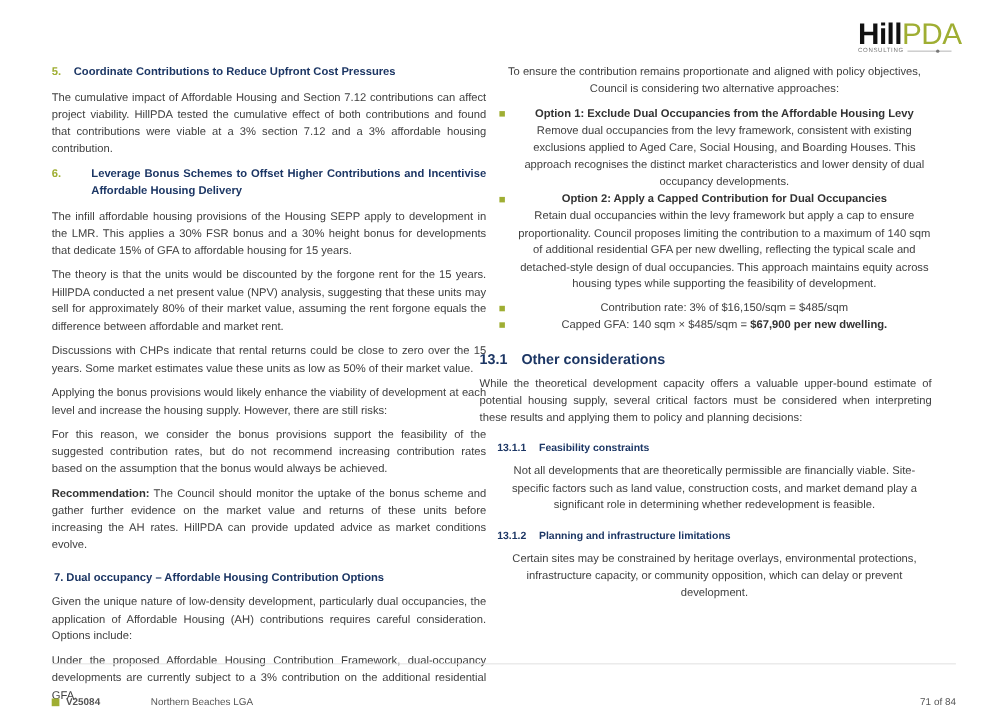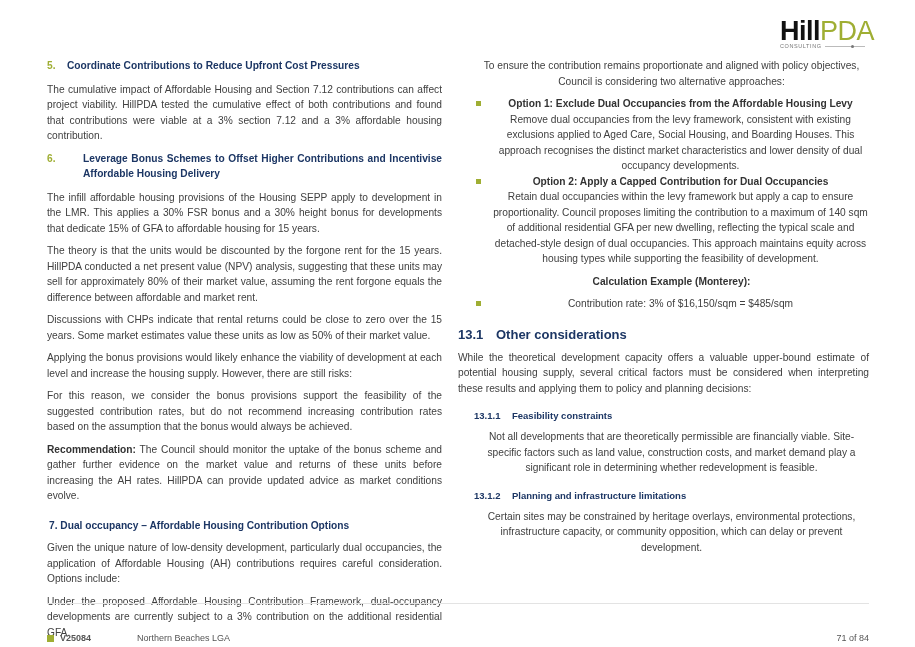--- a/index.html
+++ b/index.html
@@ -8,21 +8,21 @@
   .logo { position:absolute; left:780px; top:18px; width:92px; height:34px;text-align:center; }
   .logo-main { font-family:"Liberation Sans", sans-serif; font-size:27px; line-height:27px; letter-spacing:-0.5px; white-space:nowrap; }
   .logo-hill { color:#111111; font-weight:bold; }
   .logo-pda { color:#9fae33; }
   .logo-sub { font-size:5.5px; color:#777; letter-spacing:0.6px; margin-top:-2px; white-space:nowrap; display:flex; align-items:center; gap:3px; }
   .logo-line { display:inline-block; width:40px; height:1px; background:#bbb; position:relative; }
   .logo-dot { position:absolute; left:26px; top:-1px; width:3px; height:3px; background:#777; border-radius:50%; }
 
   .col { position:absolute; top:58px; font-size:10.2px; line-height:15.5px; color:#404040; }
   .col-left { left:47px; width:395px; }
-  .col-right { left:458px; width:411px; }
+  .col-right { left:436px; width:411px; }
 
   p { margin:0 0 7px 0; text-align:justify; }
   .h-num { display:flex; font-weight:bold; color:#1c3664; font-size:10.2px; line-height:15.5px; margin:0 0 8px 0; }
   .h-num .n { color:#9fae33; width:20px; flex:none; }
   .h-num.wide .n { width:36px; }
   .h-num .t { text-align:justify; }
   .h-plain { font-weight:bold; color:#1c3664; margin:14px 0 7px 2px; }
   .bold { font-weight:bold; color:#333; }
 
   .bullets { list-style:none; margin:0 0 6px 0; padding:0; }
@@ -87,25 +87,28 @@
       <span class="sq"></span>
       <span class="ttl">Option 1: Exclude Dual Occupancies from the Affordable Housing Levy</span>
       <span class="body">Remove dual occupancies from the levy framework, consistent with existing exclusions applied to Aged Care, Social Housing, and Boarding Houses. This approach recognises the distinct market characteristics and lower density of dual occupancy developments.</span>
     </li>
     <li>
       <span class="sq"></span>
       <span class="ttl">Option 2: Apply a Capped Contribution for Dual Occupancies</span>
       <span class="body">Retain dual occupancies within the levy framework but apply a cap to ensure proportionality. Council proposes limiting the contribution to a maximum of 140 sqm of additional residential GFA per new dwelling, reflecting the typical scale and detached-style design of dual occupancies. This approach maintains equity across housing types while supporting the feasibility of development.</span>
     </li>
   </ul>
-  <div class="sub-head indent">Calculation Example (Monterey):</div>
   <ul class="bullets indent">
     <li>
       <span class="sq"></span>
       <span>Contribution rate: 3% of $16,150/sqm = $485/sqm</span>
+    </li>
+    <li>
+      <span class="sq"></span>
+      <span>Capped GFA: 140 sqm × $485/sqm = </span><span class="bold">$67,900 per new dwelling.</span>
     </li>
   </ul>
   <div class="h2">
     <span class="n">13.1</span>
     <span>Other considerations</span>
   </div>
   <p>While the theoretical development capacity offers a valuable upper-bound estimate of potential housing supply, several critical factors must be considered when interpreting these results and applying them to policy and planning decisions:</p>
   <div class="h3">
     <span class="n">13.1.1</span>
     <span>Feasibility constraints</span>

